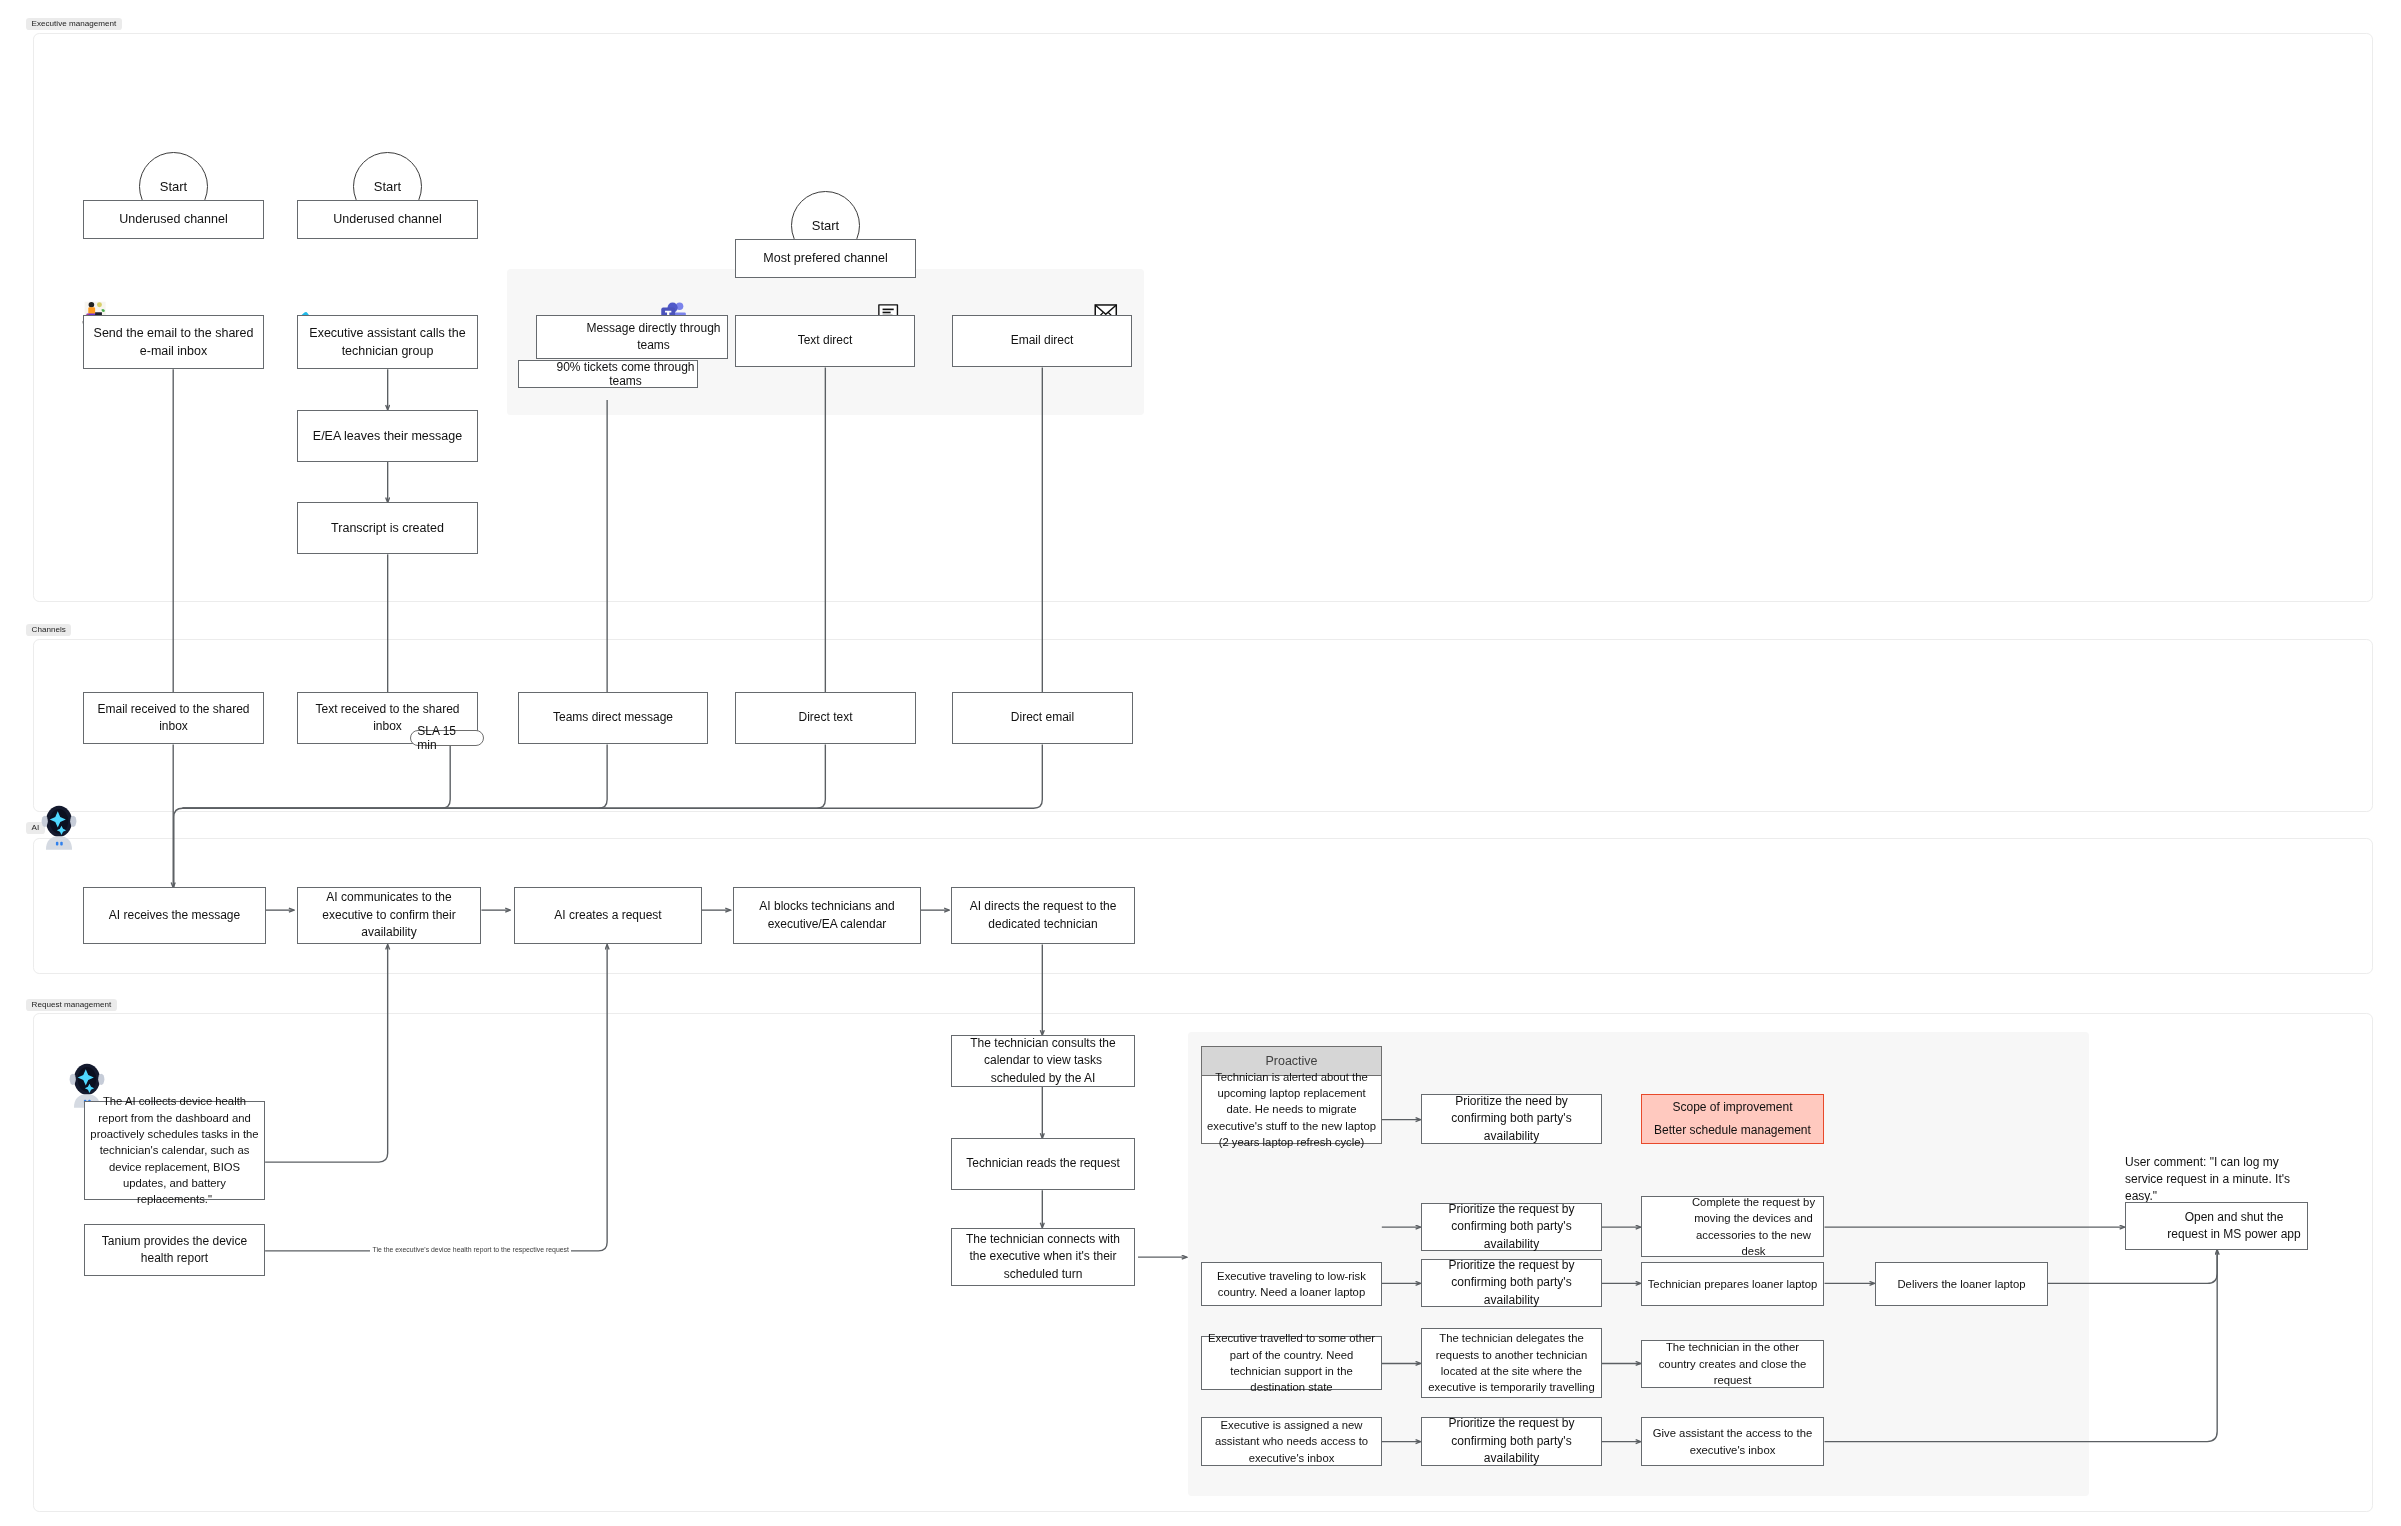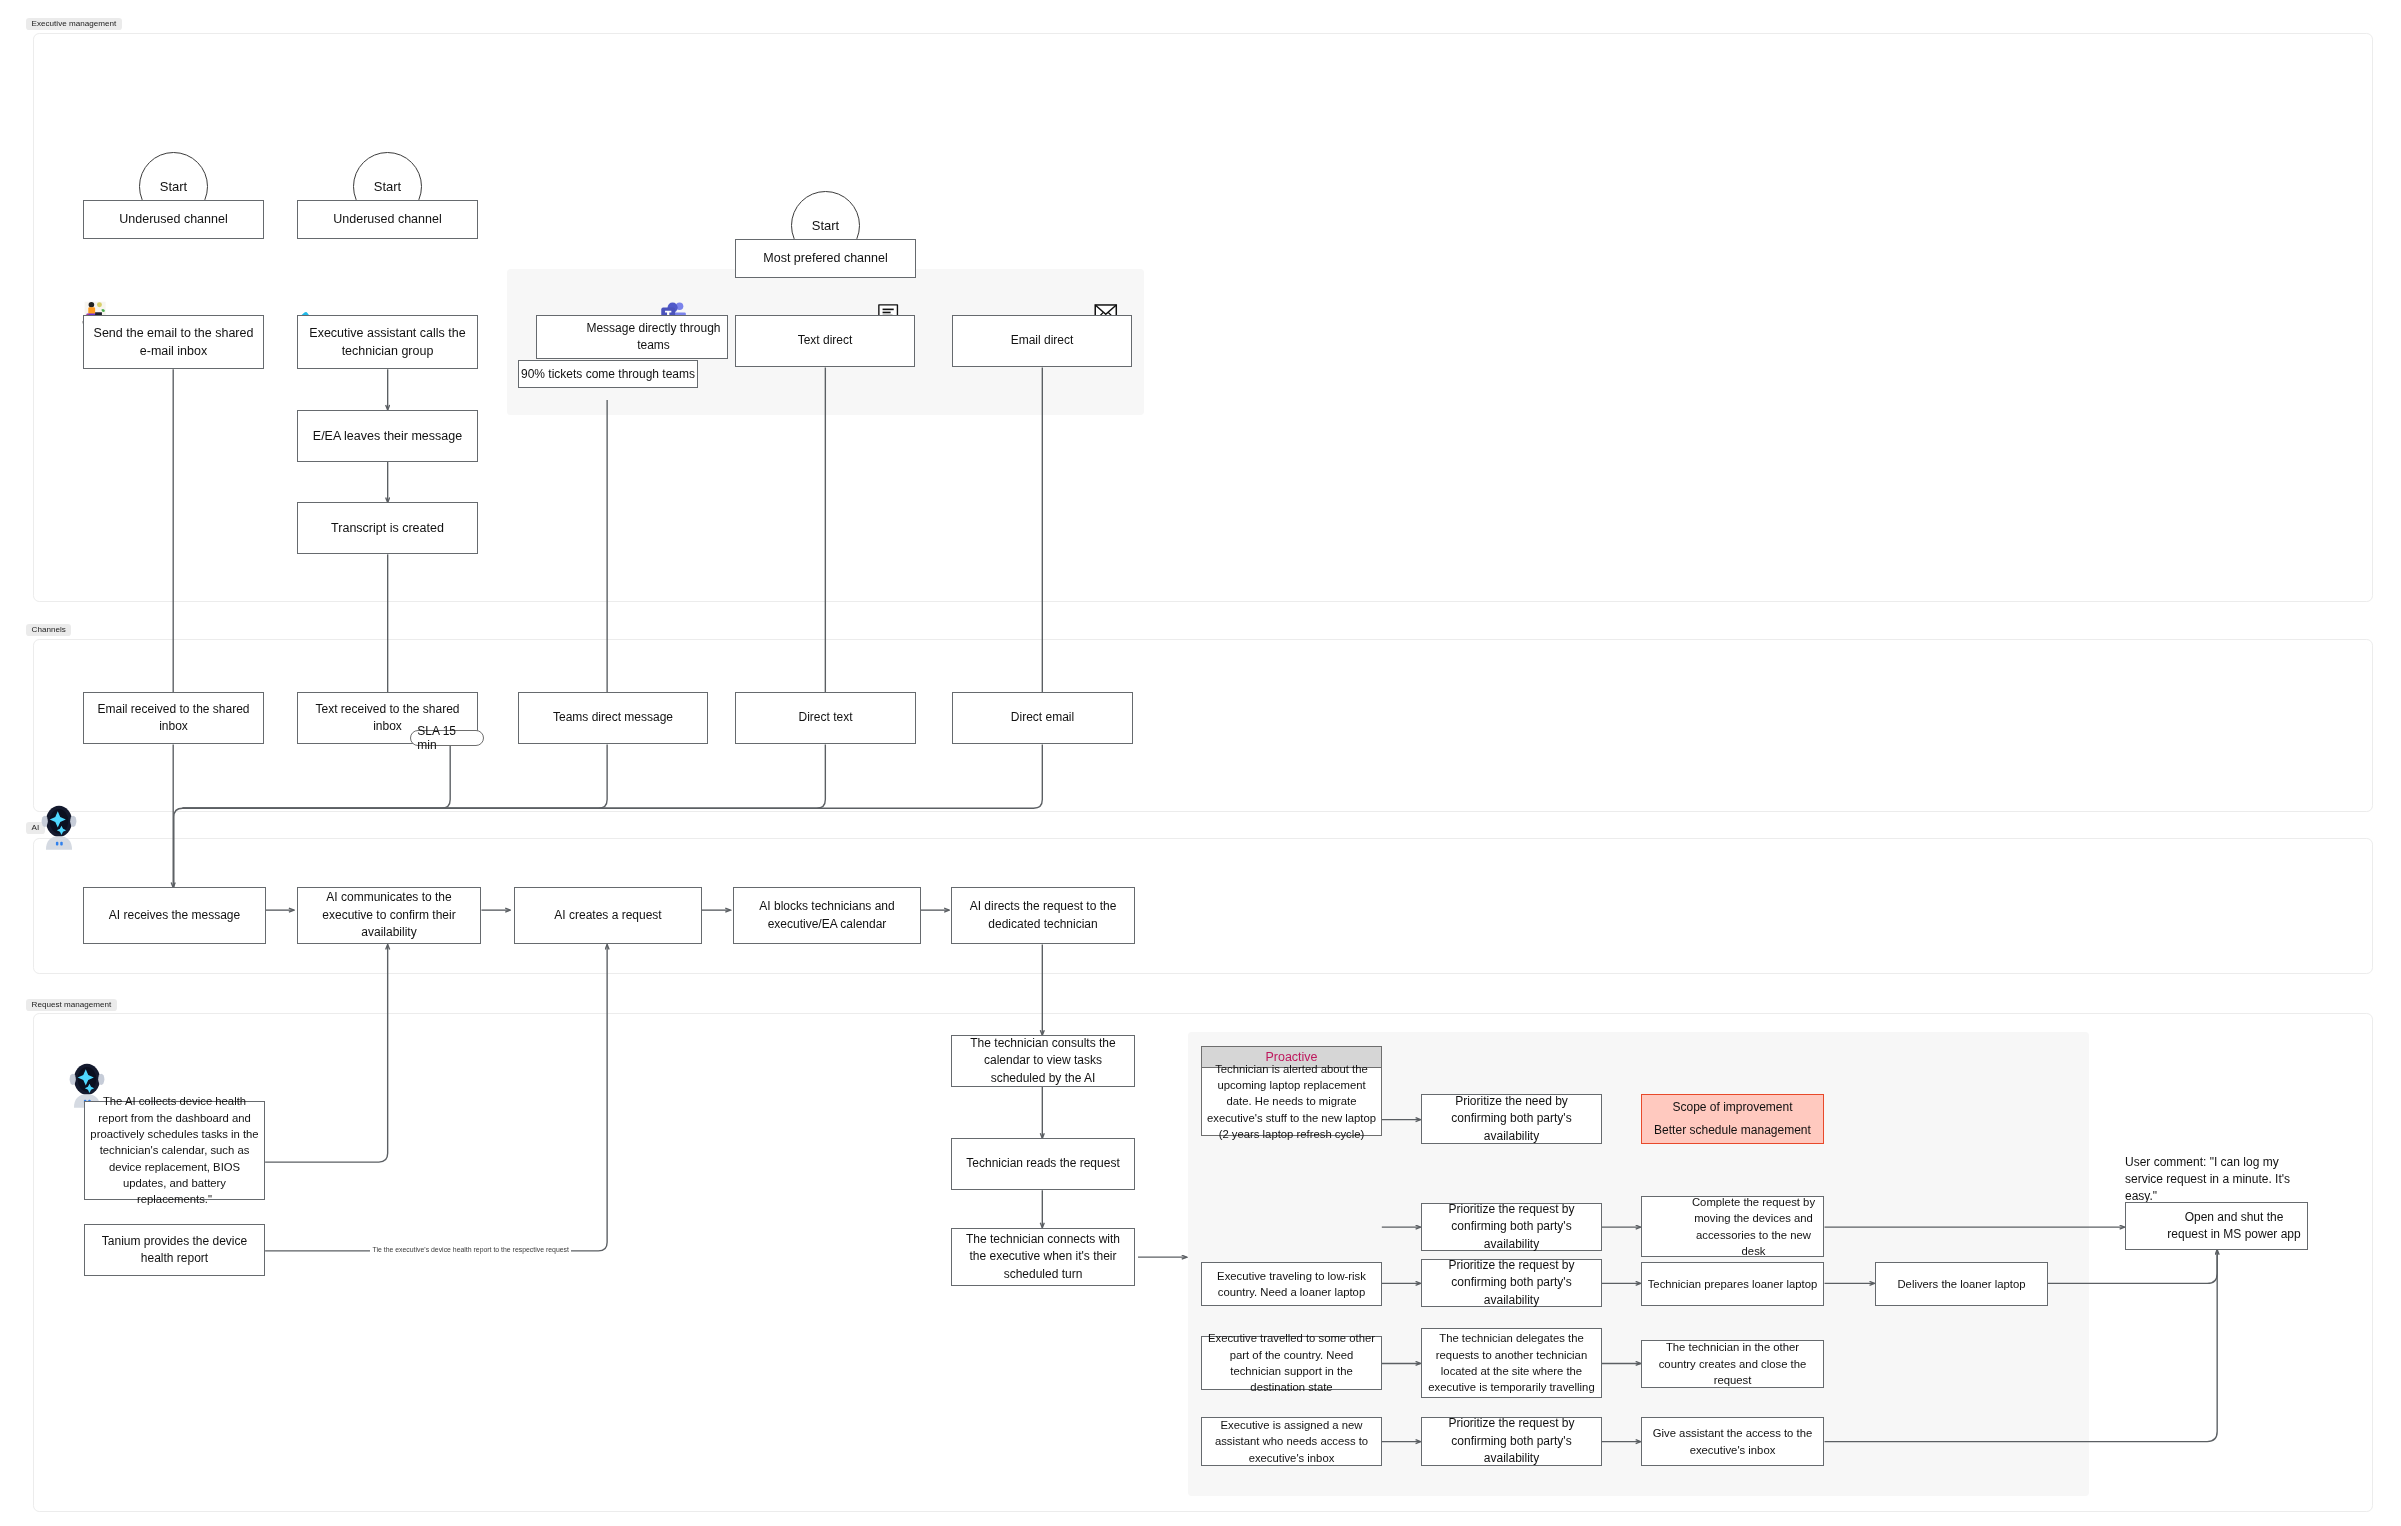--- a/index.html
+++ b/index.html
@@ -23,26 +23,26 @@
   .node.tiny{font-size:11.3px;}
 
   
   .circle{position:absolute;box-sizing:border-box;background:#ffffff;border:1.3px solid #3b3b3b;
           border-radius:50%;display:flex;align-items:center;justify-content:center;
           font-size:13px;color:#111;}
 
   
   .subnote{position:absolute;box-sizing:border-box;background:#ffffff;border:1.3px solid #666a6e;
            border-top:1.3px solid #666a6e;display:flex;align-items:center;justify-content:center;
-           text-align:center;font-size:12px;color:#111;}
+           text-align:center;font-size:12px;color:#111;padding-left:35px;}
 
   
   .card{position:absolute;box-sizing:border-box;}
   .card-head{box-sizing:border-box;background:#d6d6d6;border:1.3px solid #6e6e6e;border-bottom:none;
-             display:flex;align-items:center;justify-content:center;font-size:12.5px;color:#be185d;height:21px;}
+             display:flex;align-items:center;justify-content:center;font-size:12.5px;color:#404040;height:29px;}
   .card-body{box-sizing:border-box;background:#ffffff;border:1.3px solid #6e6e6e;
              display:flex;align-items:center;justify-content:center;text-align:center;
              font-size:12.5px;line-height:1.45;padding:2.5px 5px;color:#111;}
 
   
   .node.alert{background:#ffc9bf;border:1.3px solid #e8492a;}
 
   
   .pill{position:absolute;box-sizing:border-box;background:#ffffff;border:1.3px solid #6e6e6e;
         border-radius:10px;display:flex;align-items:center;justify-content:center;

